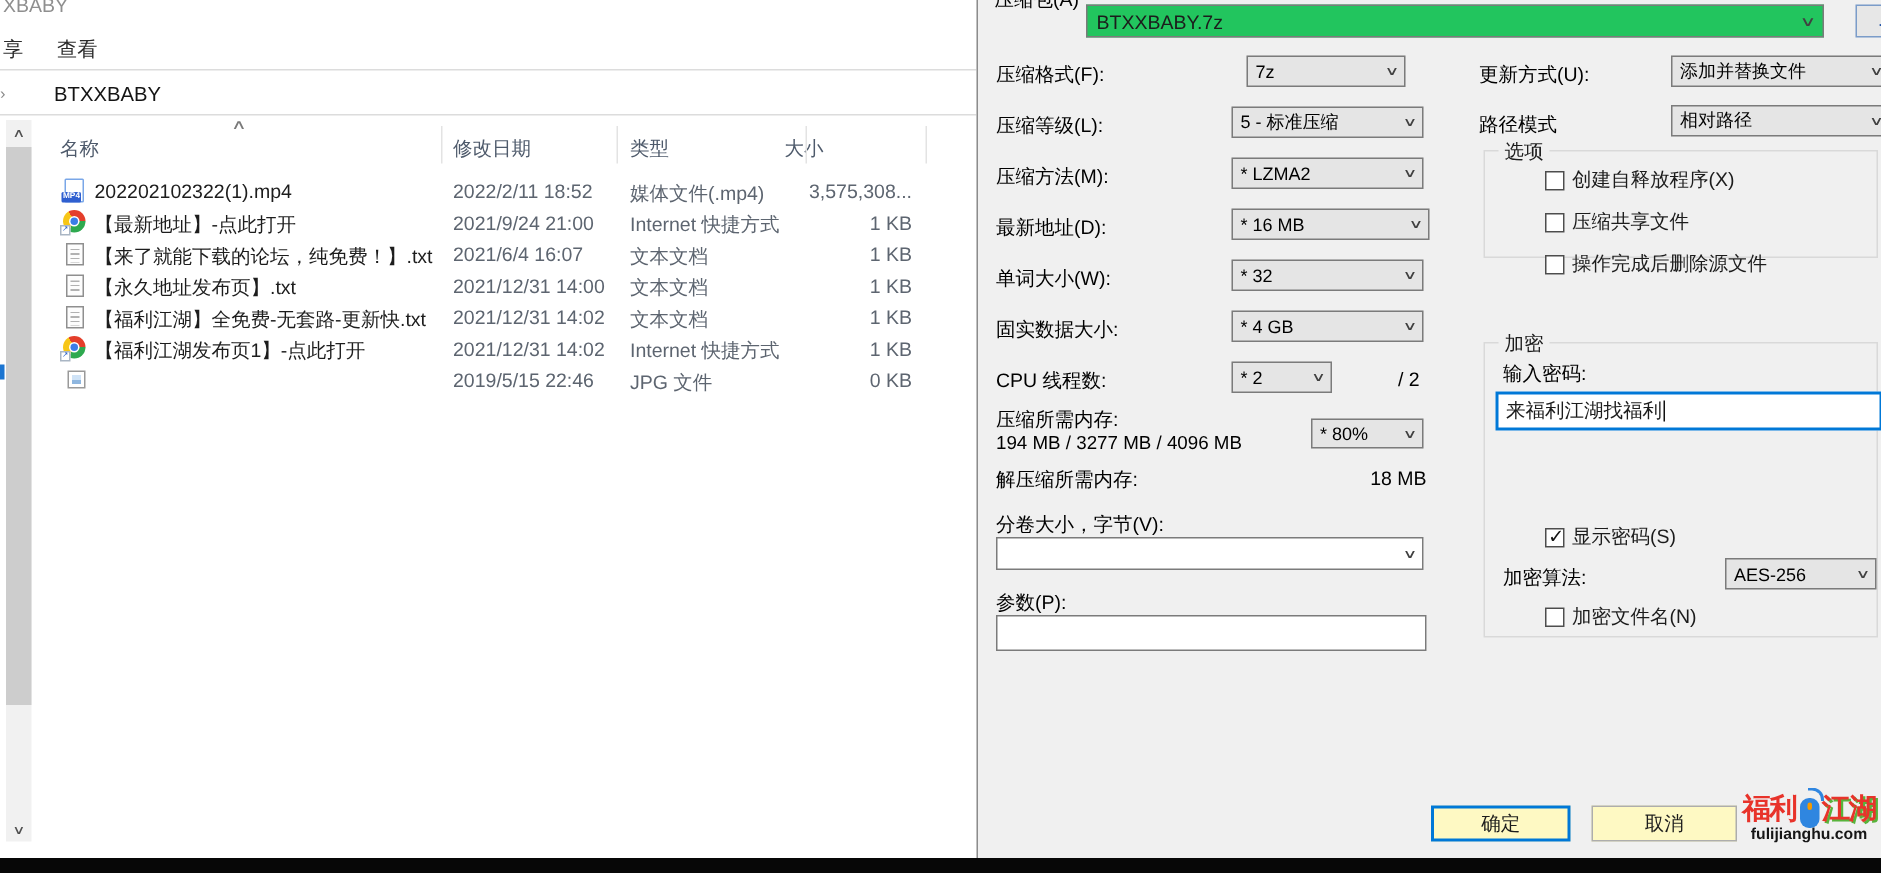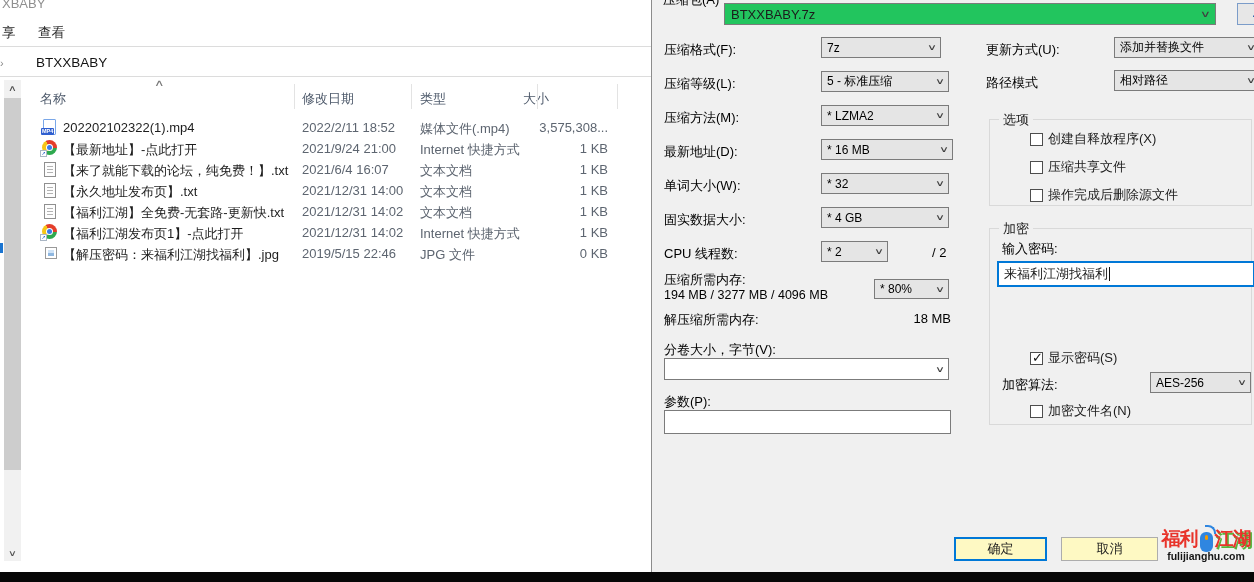--- a/index.html
+++ b/index.html
@@ -162,38 +162,37 @@
       <span class="fic ic-chrome">
           <i class="sc"></i>
         </span>
       <span class="fname">【福利江湖发布页1】-点此打开</span>
       <span class="fdate">2021/12/31 14:02</span>
       <span class="ftype">Internet 快捷方式</span>
       <span class="fsize">1 KB</span>
     </div>
     <div class="frow" style="top:126px">
       <span class="fic ic-jpg"></span>
-      <span class="fname">【解压密码：来福利江湖找福利】.jpg</span>
       <span class="fdate">2019/5/15 22:46</span>
       <span class="ftype">JPG 文件</span>
       <span class="fsize">0 KB</span>
     </div>
   </div>
 </div>
 
 <div id="dialog">
   <div class="dlabel" style="left:11px; top:-9px">压缩包(A)</div>
   <div class="combo-top">
     <span>BTXXBABY.7z</span>
     <span class="ar"></span>
   </div>
   <div class="browse">...</div>
 
   <div class="dlabel" style="left:12px; top:41px">压缩格式(F):</div>
-  <div class="dd" style="left:169px; top:37px; width:120px">
+  <div class="dd" style="left:179px; top:37px; width:106px">
       <span>7z</span>
       <span class="ar"></span>
     </div>
 
   <div class="dlabel" style="left:12px; top:75px">压缩等级(L):</div>
   <div class="dd" style="left:169px; top:71px; width:128px">
       <span>5 - 标准压缩</span>
       <span class="ar"></span>
     </div>
 
@@ -252,21 +251,21 @@
       <span>添加并替换文件</span>
       <span class="ar"></span>
     </div>
 
   <div class="dlabel" style="left:334px; top:74px">路径模式</div>
   <div class="dd" style="left:462px; top:70px; width:146px">
       <span>相对路径</span>
       <span class="ar"></span>
     </div>
 
-  <div class="grp" style="left:337px; top:119px; width:263px; height:87px">
+  <div class="grp" style="left:337px; top:100px; width:263px; height:72px">
     <div class="leg">选项</div>
     <div class="cbrow" style="left:12px; top:10px">
       <span class="box"></span>
       <span>创建自释放程序(X)</span>
     </div>
     <div class="cbrow" style="left:12px; top:38px">
       <span class="box"></span>
       <span>压缩共享文件</span>
     </div>
     <div class="cbrow" style="left:12px; top:66px">

